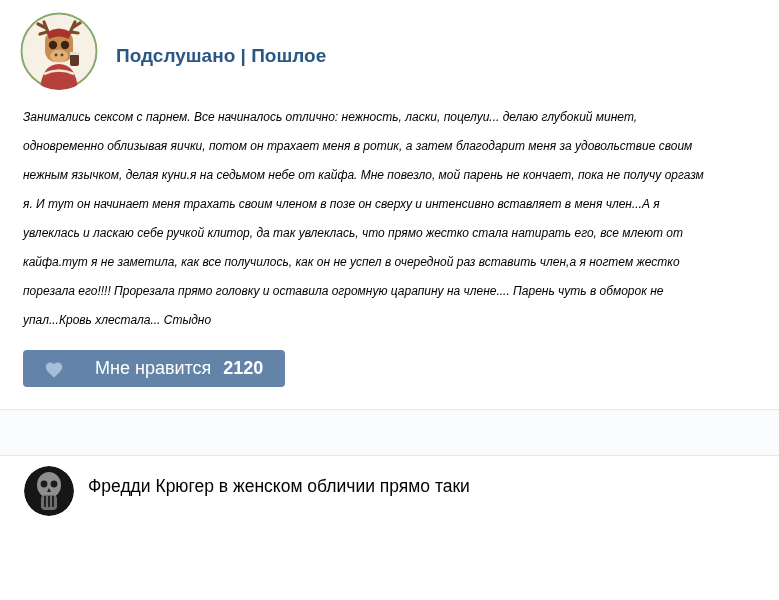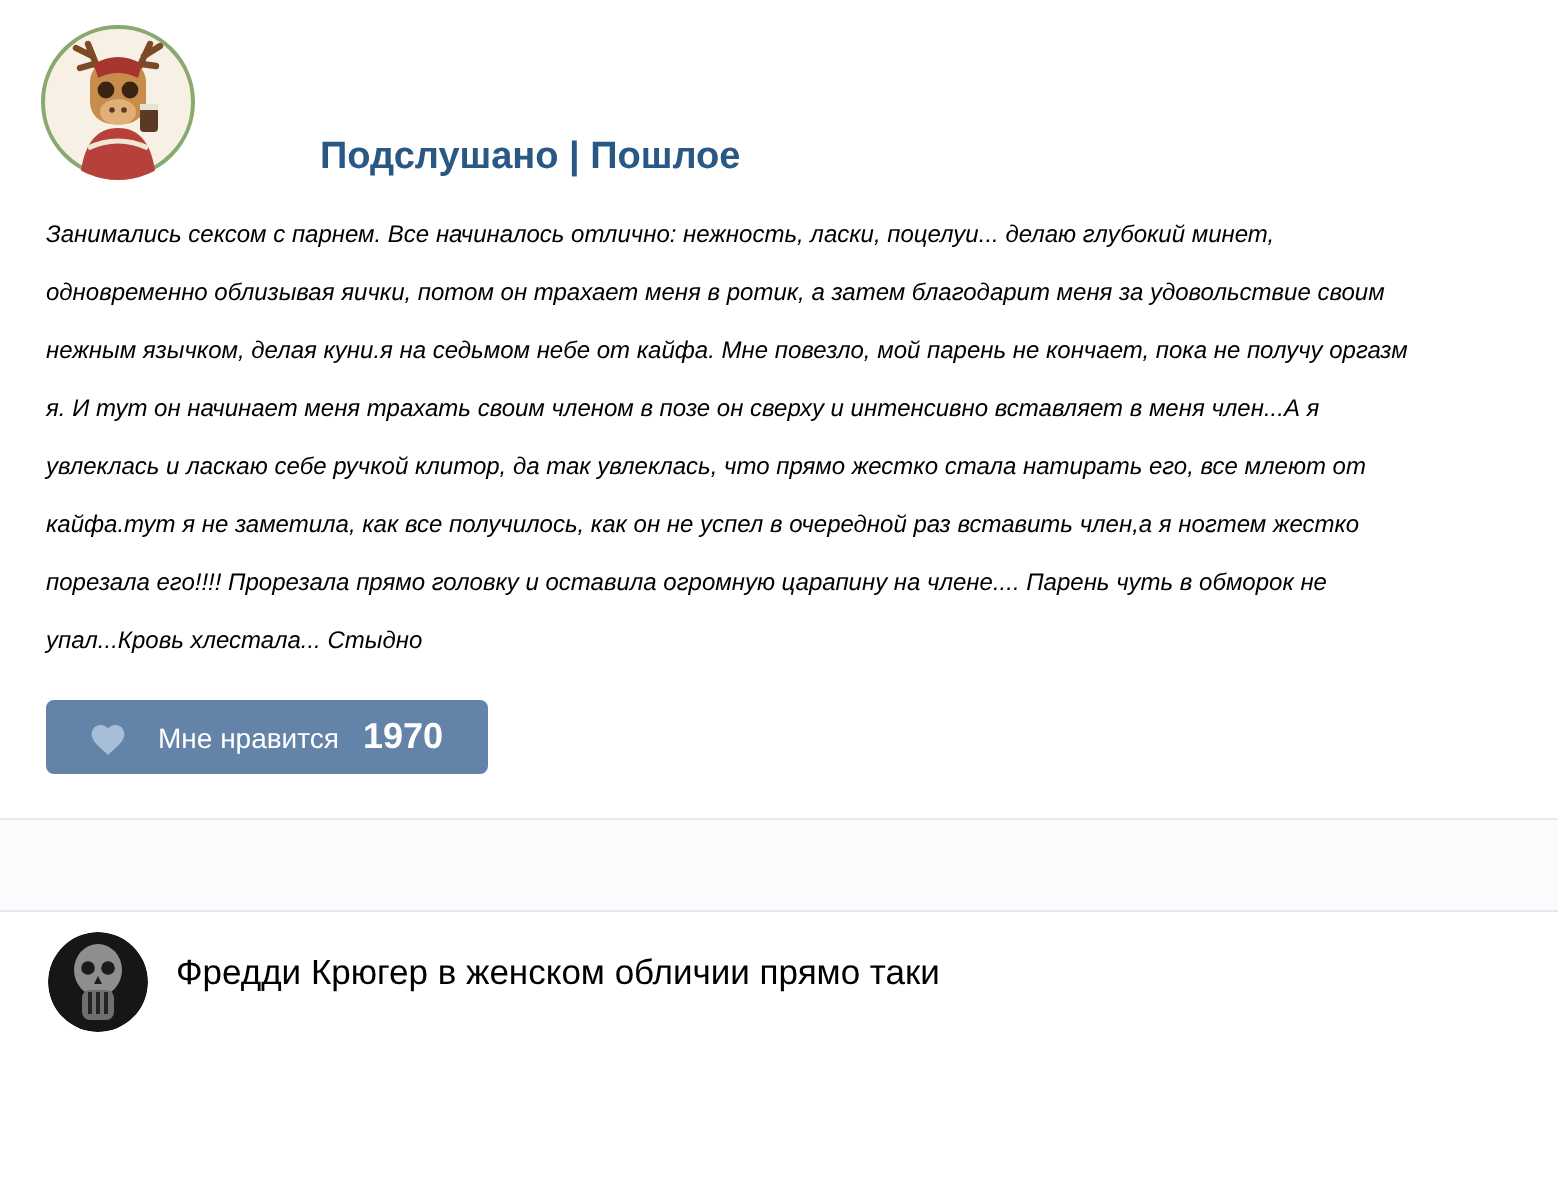--- a/index.html
+++ b/index.html
@@ -3,21 +3,21 @@
 <meta charset="utf-8">
 <style>
   html,body { margin:0; padding:0; background:#ffffff; }
   .page {
     width:779px; height:600px; position:relative; overflow:hidden;
     background:#ffffff;
     font-family:"Liberation Sans","DejaVu Sans",sans-serif;
     -webkit-font-smoothing:antialiased;
   }
   
-  .post-header { display:flex; align-items:flex-end; padding:12px 20px 0 20px;gap:44px; }
+  .post-header { display:flex; align-items:center; padding:12px 20px 0 20px; }
   .avatar { border-radius:50%; overflow:hidden; flex:0 0 auto; cursor:pointer; }
   .group-avatar { width:78px; height:78px; }
   .comment-avatar { width:50px; height:50px; }
   .header-text { margin-left:18px; padding-top:9px; }
   .group-name {
     font-size:19px; font-weight:bold; color:#2a5885; text-decoration:none;
     cursor:pointer; display:inline-block;
   }
   .post-date { font-size:18px; color:#909499; margin-top:7px; cursor:pointer; }
 
@@ -31,21 +31,21 @@
 
   
   .like-row { padding:15px 0 0 23px; }
   .like-button {
     background:#6384a8; border:none; border-radius:4px; height:37px;
     display:inline-flex; align-items:center; padding:0 22px 0 21px;
     cursor:pointer; color:#ffffff;
   }
   .like-button .heart-icon { width:20px; height:18px; display:inline-block; }
   .like-button .heart-icon svg { display:block; }
-  .like-label { font-size:14px; margin-left:15px; color:#ffffff; }
+  .like-label { font-size:18px; margin-left:31px; color:#ffffff; }
   .like-count { font-size:18px; font-weight:bold; margin-left:12px; color:#ffffff; }
 
   
   .separator-band {
     margin-top:22px; height:45px; background:#fafbfc;
     border-top:1px solid #e7e8ec; border-bottom:1px solid #e7e8ec;
   }
 
   
   .comment { display:flex; padding:10px 20px 0 24px; position:relative; }
@@ -91,21 +91,21 @@
     <div class="post-text">Занимались сексом с парнем. Все начиналось отлично: нежность, ласки, поцелуи... делаю глубокий минет, одновременно облизывая яички, потом он трахает меня в ротик, а затем благодарит меня за удовольствие своим нежным язычком, делая куни.я на седьмом небе от кайфа. Мне повезло, мой парень не кончает, пока не получу оргазм я. И тут он начинает меня трахать своим членом в позе он сверху и интенсивно вставляет в меня член...А я увлеклась и ласкаю себе ручкой клитор, да так увлеклась, что прямо жестко стала натирать его, все млеют от кайфа.тут я не заметила, как все получилось, как он не успел в очередной раз вставить член,а я ногтем жестко порезала его!!!! Прорезала прямо головку и оставила огромную царапину на члене.... Парень чуть в обморок не упал...Кровь хлестала... Стыдно</div>
 
     <div class="like-row">
       <button class="like-button">
         <span class="heart-icon">
           <svg viewBox="0 0 24 22" width="20" height="18">
             <path fill="#a6bed8" d="M12 21.35l-1.45-1.32C5.4 15.36 2 12.28 2 8.5 2 5.42 4.42 3 7.5 3c1.74 0 3.41.81 4.5 2.09C13.09 3.81 14.76 3 16.5 3 19.58 3 22 5.42 22 8.5c0 3.78-3.4 6.86-8.55 11.54L12 21.35z"></path>
           </svg>
         </span>
         <span class="like-label">Мне нравится</span>
-        <span class="like-count">1970</span>
+        <span class="like-count">2120</span>
       </button>
     </div>
   </div>
 
   <div class="separator-band"></div>
 
   <div class="comment">
     <div class="avatar comment-avatar">
       <svg viewBox="0 0 50 50" width="50" height="50">
         <circle cx="25" cy="25" r="25" fill="#161616"></circle>

